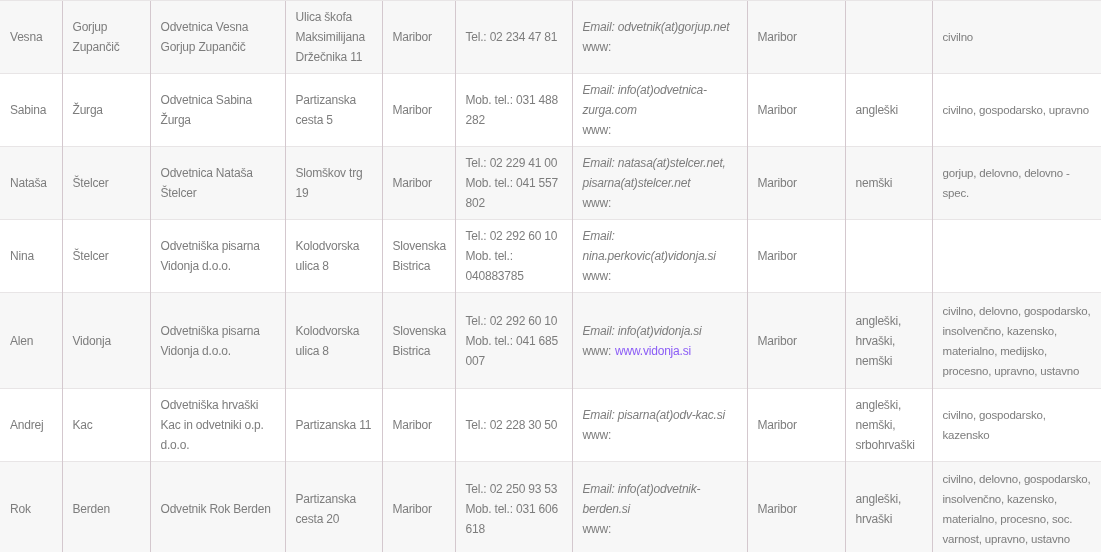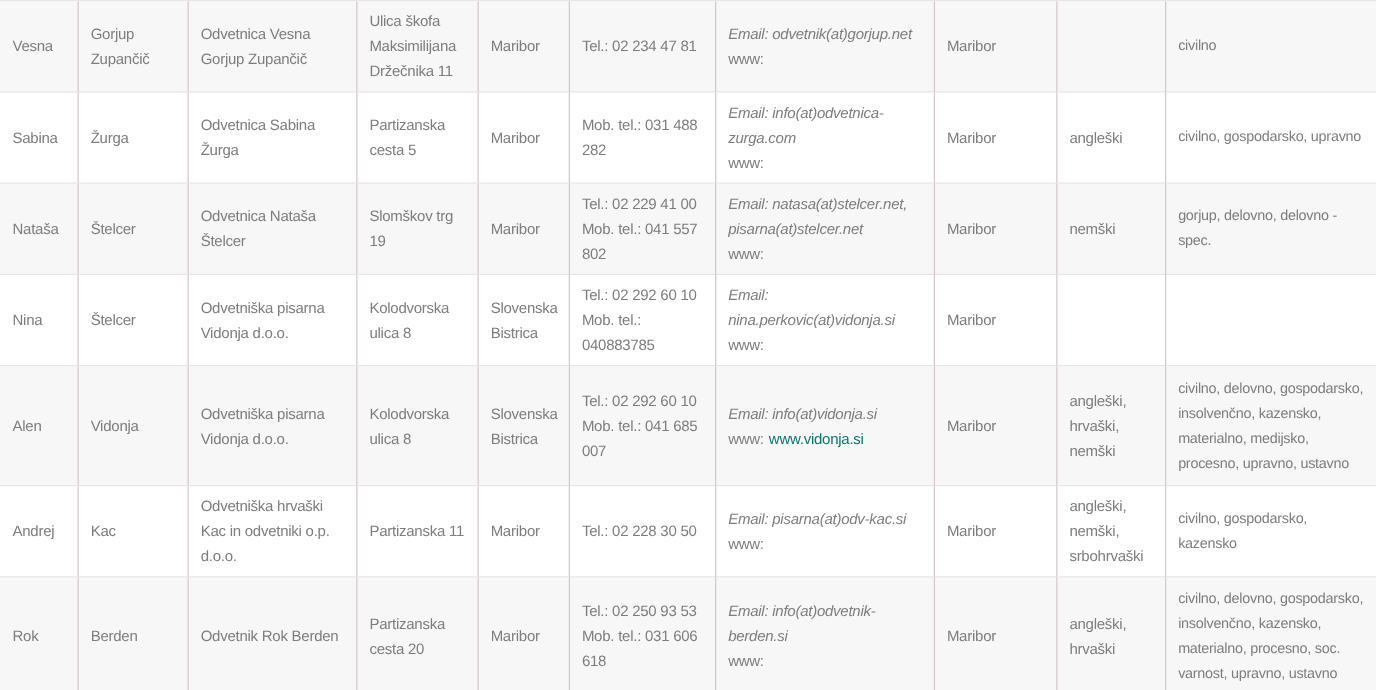--- a/index.html
+++ b/index.html
@@ -29,21 +29,21 @@
   tr:nth-child(2){height:73px;}
   tr:nth-child(3){height:73px;}
   tr:nth-child(4){height:73px;}
   tr:nth-child(5){height:96px;}
   tr:nth-child(6){height:70px;}
   tr:nth-child(7){height:94px;}
   td.c-phone, td.c-contact{white-space:pre-line;}
   td.c-phone div, td.c-contact .email{white-space:pre-line;font-style:italic;}
   td.c-areas{font-size:11.5px;padding-right:6px;}
   td.c-langs{padding-right:6px;margin-left:31px;}
-  .www a{margin-left:4px;color:#0f766e;text-decoration:none;cursor:pointer;}
+  .www a{margin-left:4px;color:#8b5cf6;text-decoration:none;cursor:pointer;}
 </style>
 </head>
 <body>
 
 <table>
   <colgroup>
     <col style="width:62px">
       <col style="width:88px">
       <col style="width:135px">
       <col style="width:97px">

